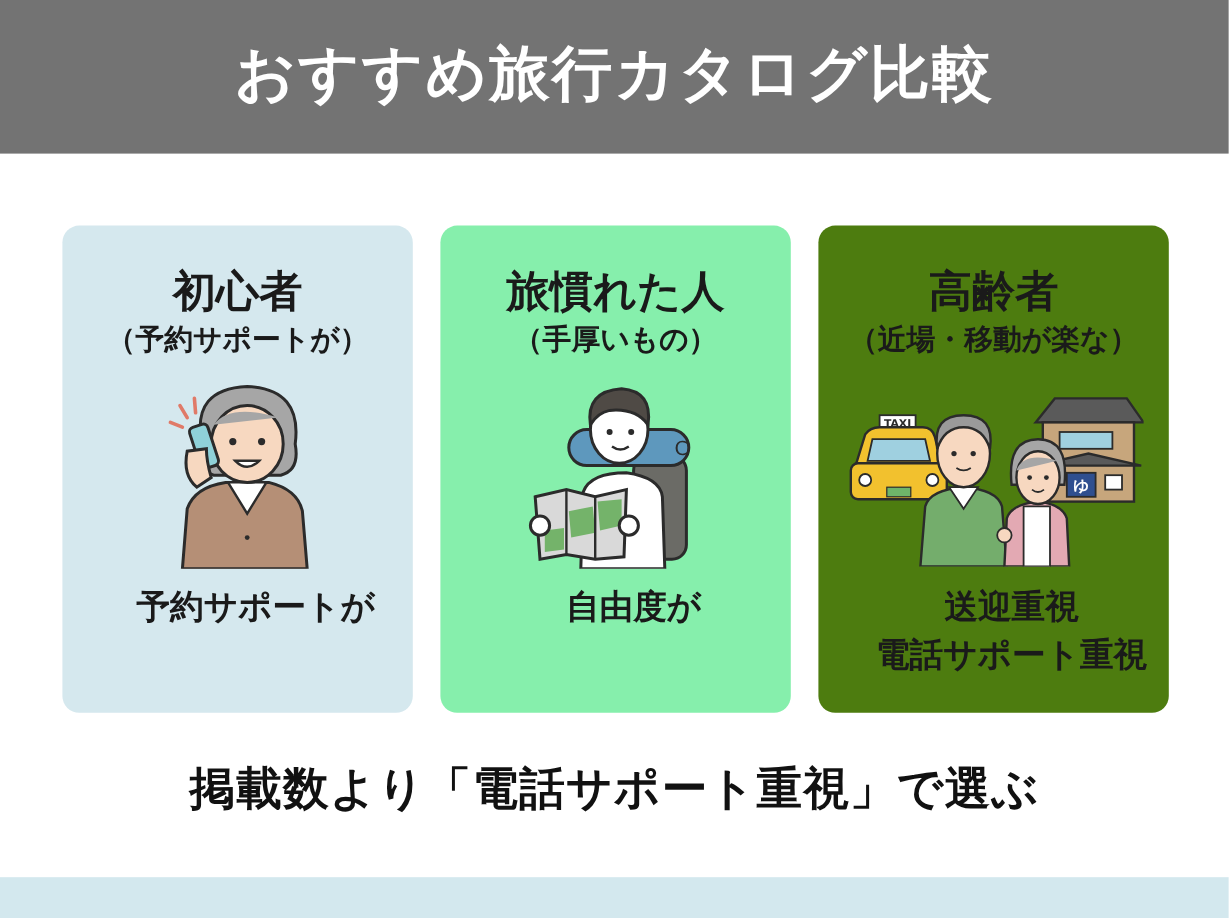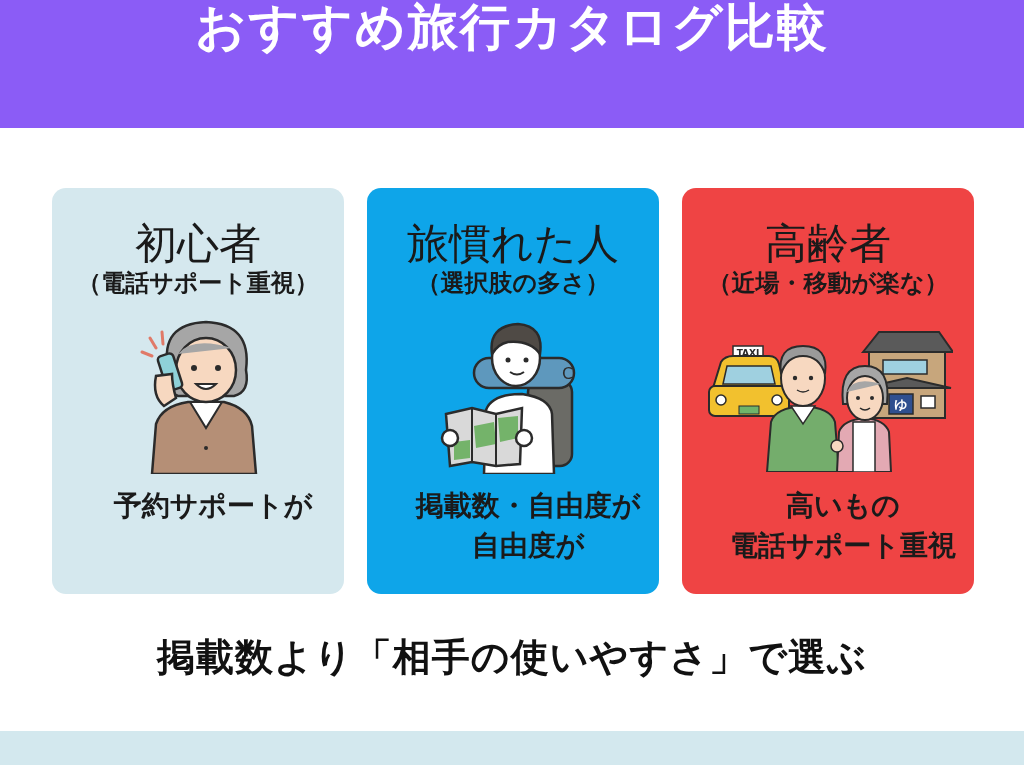--- a/index.html
+++ b/index.html
@@ -1,39 +1,39 @@
 <!DOCTYPE html>
 <html><head>
 <meta charset="utf-8">
 <style>
   * { box-sizing: border-box; margin: 0; padding: 0; }
   html, body { width: 1024px; height: 765px; overflow: hidden; background: #ffffff; }
   body { font-family: "DejaVu Sans", "Liberation Sans", sans-serif; position: relative; }
 
   .header {
     position: absolute; left: 0; top: 0; width: 1024px; height: 128px;
-    background: #8b5cf6;
-    display: flex; align-items: flex-start; justify-content: center;
+    background: #737373;
+    display: flex; align-items: center; justify-content: center;
   }
   .header-title {
     color: #ffffff; font-size: 50px; font-weight: bold; letter-spacing: 2px;
     margin-top: -6px;
   }
 
   .cards {
     position: absolute; left: 52px; top: 188px; width: 922px; height: 406px;
     display: flex; justify-content: space-between;
   }
   .card {
     width: 292px; height: 406px; border-radius: 14px;
     position: relative; text-align: center; color: #1a1a1a;
   }
   .card-title {
     position: absolute; left: 0; right: 0; top: 36px;
-    font-size: 42px; font-weight: normal; line-height: 40px;
+    font-size: 36px; font-weight: bold; line-height: 40px;
   }
   .card-subtitle {
     position: absolute; left: 0; right: 0; top: 80px;
     font-size: 24px; font-weight: bold; line-height: 30px;
   }
   .card-illustration {
     position: absolute; left: 50%; top: 126px; transform: translateX(-50%);
   }
   .card-desc {
     position: absolute; left: 0; right: 0; top: 298px;
@@ -55,21 +55,21 @@
 <body>
 
 <div class="header">
   <div class="header-title">おすすめ旅行カタログ比較</div>
 </div>
 
 <div class="cards">
 
   <div class="card" style="background:#d5e8ee;">
     <div class="card-title">初心者</div>
-    <div class="card-subtitle">（電話サポート重視）</div>
+    <div class="card-subtitle">（予約サポートが）</div>
     <div class="card-illustration">
       <svg width="140" height="160" viewBox="0 0 140 160">
 
         <g stroke="#e07a68" stroke-width="3" stroke-linecap="round">
           <line x1="14" y1="38" x2="24" y2="42"></line>
           <line x1="22" y1="24" x2="28" y2="34"></line>
           <line x1="34" y1="18" x2="35" y2="30"></line>
         </g>
 
         <path d="M24 160 L28 110 Q34 92 60 88 L96 88 Q120 94 124 112 L128 160 Z" fill="#b58f76" stroke="#2b2b2b" stroke-width="2.5"></path>
@@ -86,23 +86,23 @@
 
         <rect x="34" y="40" width="16" height="36" rx="4" fill="#8fd1d8" stroke="#2b2b2b" stroke-width="2.5" transform="rotate(-18 42 58)"></rect>
         <path d="M28 62 Q24 82 36 92 L48 84 Q44 70 44 60 Z" fill="#f7d8c0" stroke="#2b2b2b" stroke-width="2.5"></path>
       </svg>
     </div>
     <div class="card-desc">
       <span>予約サポートが</span>
     </div>
   </div>
 
-  <div class="card" style="background:#0ea5e9;">
+  <div class="card" style="background:#86efac;">
     <div class="card-title">旅慣れた人</div>
-    <div class="card-subtitle">（選択肢の多さ）</div>
+    <div class="card-subtitle">（手厚いもの）</div>
     <div class="card-illustration">
       <svg width="150" height="160" viewBox="0 0 150 160">
 
         <rect x="90" y="66" width="44" height="86" rx="12" fill="#6b6b66" stroke="#2b2b2b" stroke-width="2.5"></rect>
 
         <rect x="36" y="44" width="100" height="30" rx="15" fill="#5e98bd" stroke="#2b2b2b" stroke-width="2.5"></rect>
         <text x="124" y="65" font-size="16" font-family="DejaVu Sans, sans-serif" fill="#2b2b2b">C</text>
 
         <path d="M46 160 L48 96 Q54 80 84 80 Q112 84 114 100 L116 160 Z" fill="#ffffff" stroke="#2b2b2b" stroke-width="2.5"></path>
 
@@ -117,26 +117,25 @@
         <path d="M60 104 L80 102 L80 124 L62 128 Z" fill="#74b36a"></path>
         <path d="M16 128 L32 126 L32 144 L16 146 Z" fill="#74b36a"></path>
         <line x1="34" y1="94" x2="34" y2="148" stroke="#2b2b2b" stroke-width="2"></line>
         <line x1="58" y1="100" x2="58" y2="152" stroke="#2b2b2b" stroke-width="2"></line>
 
         <circle cx="12" cy="124" r="8" fill="#ffffff" stroke="#2b2b2b" stroke-width="2.5"></circle>
         <circle cx="86" cy="124" r="8" fill="#ffffff" stroke="#2b2b2b" stroke-width="2.5"></circle>
       </svg>
     </div>
     <div class="card-desc">
-      <span>掲載数・自由度が</span>
       <span>自由度が</span>
     </div>
   </div>
 
-  <div class="card" style="background:#ef4444;">
+  <div class="card" style="background:#4d7c0f;">
     <div class="card-title">高齢者</div>
     <div class="card-subtitle">（近場・移動が楽な）</div>
     <div class="card-illustration" style="top:134px;">
       <svg width="250" height="150" viewBox="0 0 250 150">
 
         <g>
           <path d="M160 30 L176 10 L236 10 L250 30 Z" fill="#5a5a5a" stroke="#2b2b2b" stroke-width="2"></path>
           <rect x="166" y="30" width="76" height="66" fill="#c7a67c" stroke="#2b2b2b" stroke-width="2"></rect>
           <rect x="180" y="38" width="44" height="14" fill="#9fd0e0" stroke="#2b2b2b" stroke-width="1.5"></rect>
           <path d="M160 66 L204 56 L248 66 Z" fill="#5a5a5a" stroke="#2b2b2b" stroke-width="2"></path>
@@ -173,22 +172,22 @@
           <ellipse cx="162" cy="76" rx="18" ry="22" fill="#f7d8c0" stroke="#2b2b2b" stroke-width="2"></ellipse>
           <path d="M144 70 Q150 54 178 62" fill="#a6a6a6" stroke="none"></path>
           <circle cx="155" cy="76" r="2" fill="#2b2b2b"></circle>
           <circle cx="169" cy="76" r="2" fill="#2b2b2b"></circle>
           <path d="M157 86 Q162 90 167 86" fill="none" stroke="#2b2b2b" stroke-width="1.5"></path>
           <circle cx="134" cy="124" r="6" fill="#f7d8c0" stroke="#2b2b2b" stroke-width="1.5"></circle>
         </g>
       </svg>
     </div>
     <div class="card-desc">
-      <span>高いもの</span>
+      <span>送迎重視</span>
       <span>電話サポート重視</span>
     </div>
   </div>
 
 </div>
 
-<div class="summary">掲載数より「相手の使いやすさ」で選ぶ</div>
+<div class="summary">掲載数より「電話サポート重視」で選ぶ</div>
 
 <div class="footer-band"></div>
 
 </body></html>

